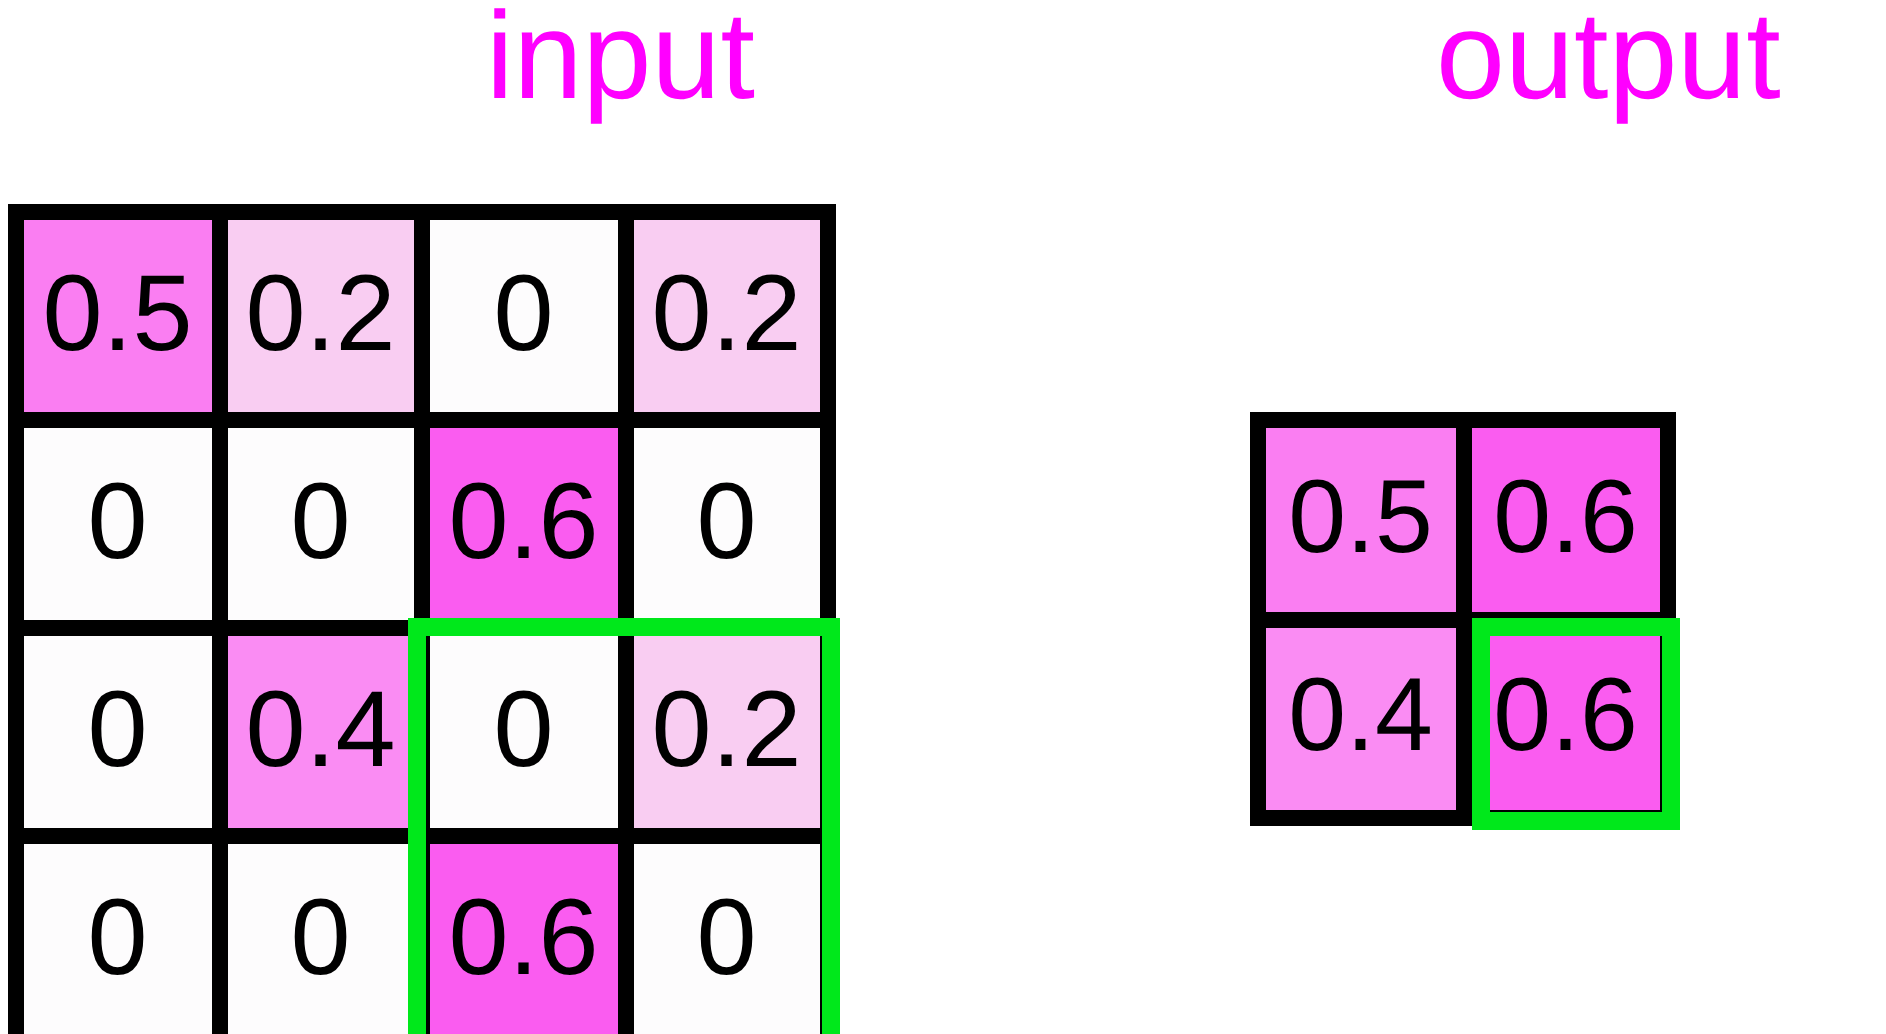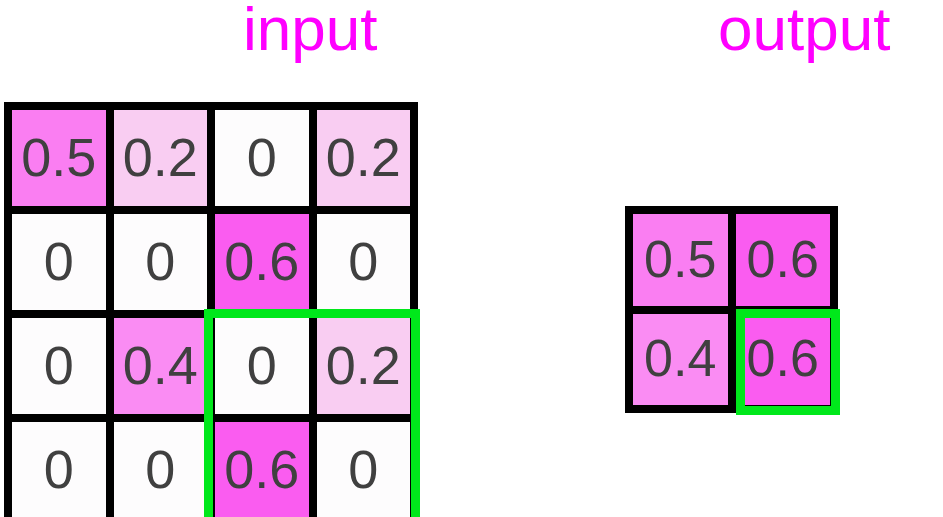--- a/index.html
+++ b/index.html
@@ -64,21 +64,21 @@
     position: relative;
     display: flex;
     align-items: center;
     justify-content: center;
     background: #fdfcfd;
     box-sizing: border-box;
   }
   .cell .val {
     font-size: 54px;
     line-height: 54px;
-    color: #404040;
+    color: #000000;
     white-space: nowrap;
     transform: translateY(-1px);
   }
   #output-matrix .cell .val {
     font-size: 52px;
     line-height: 52px;
   }
 
   
   .highlight {

